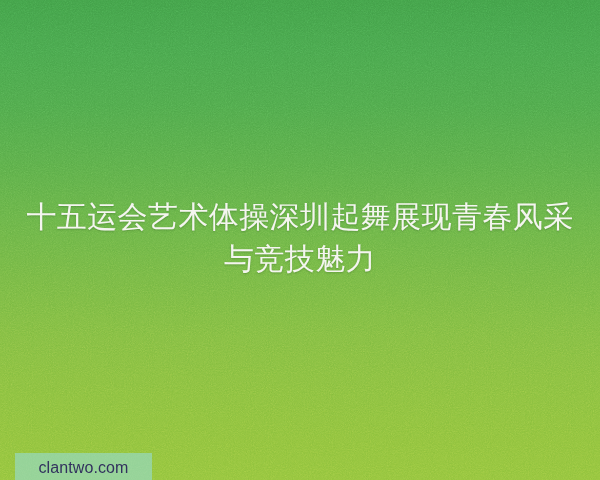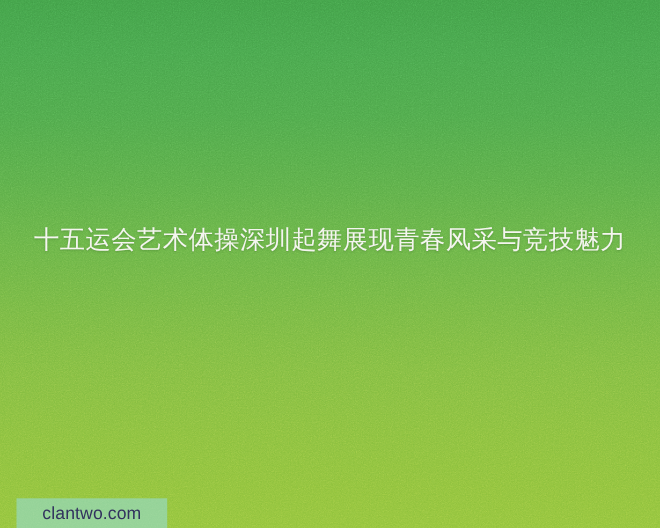--- a/index.html
+++ b/index.html
@@ -54,21 +54,21 @@
   
   #headline {
     position: absolute;
     left: 0;
     right: 0;
     top: 196px;
     padding: 0 24px;
     box-sizing: border-box;
     text-align: center;
     color: #f4f5ef;
-    font-size: 23px;
+    font-size: 30px;
     line-height: 42px;
     letter-spacing: 0.4px;
     font-weight: 400;
     text-shadow: 0 1px 2px rgba(30, 70, 25, 0.28);
     white-space: normal;
     word-break: break-all;
   }
 
   
   #watermark {

